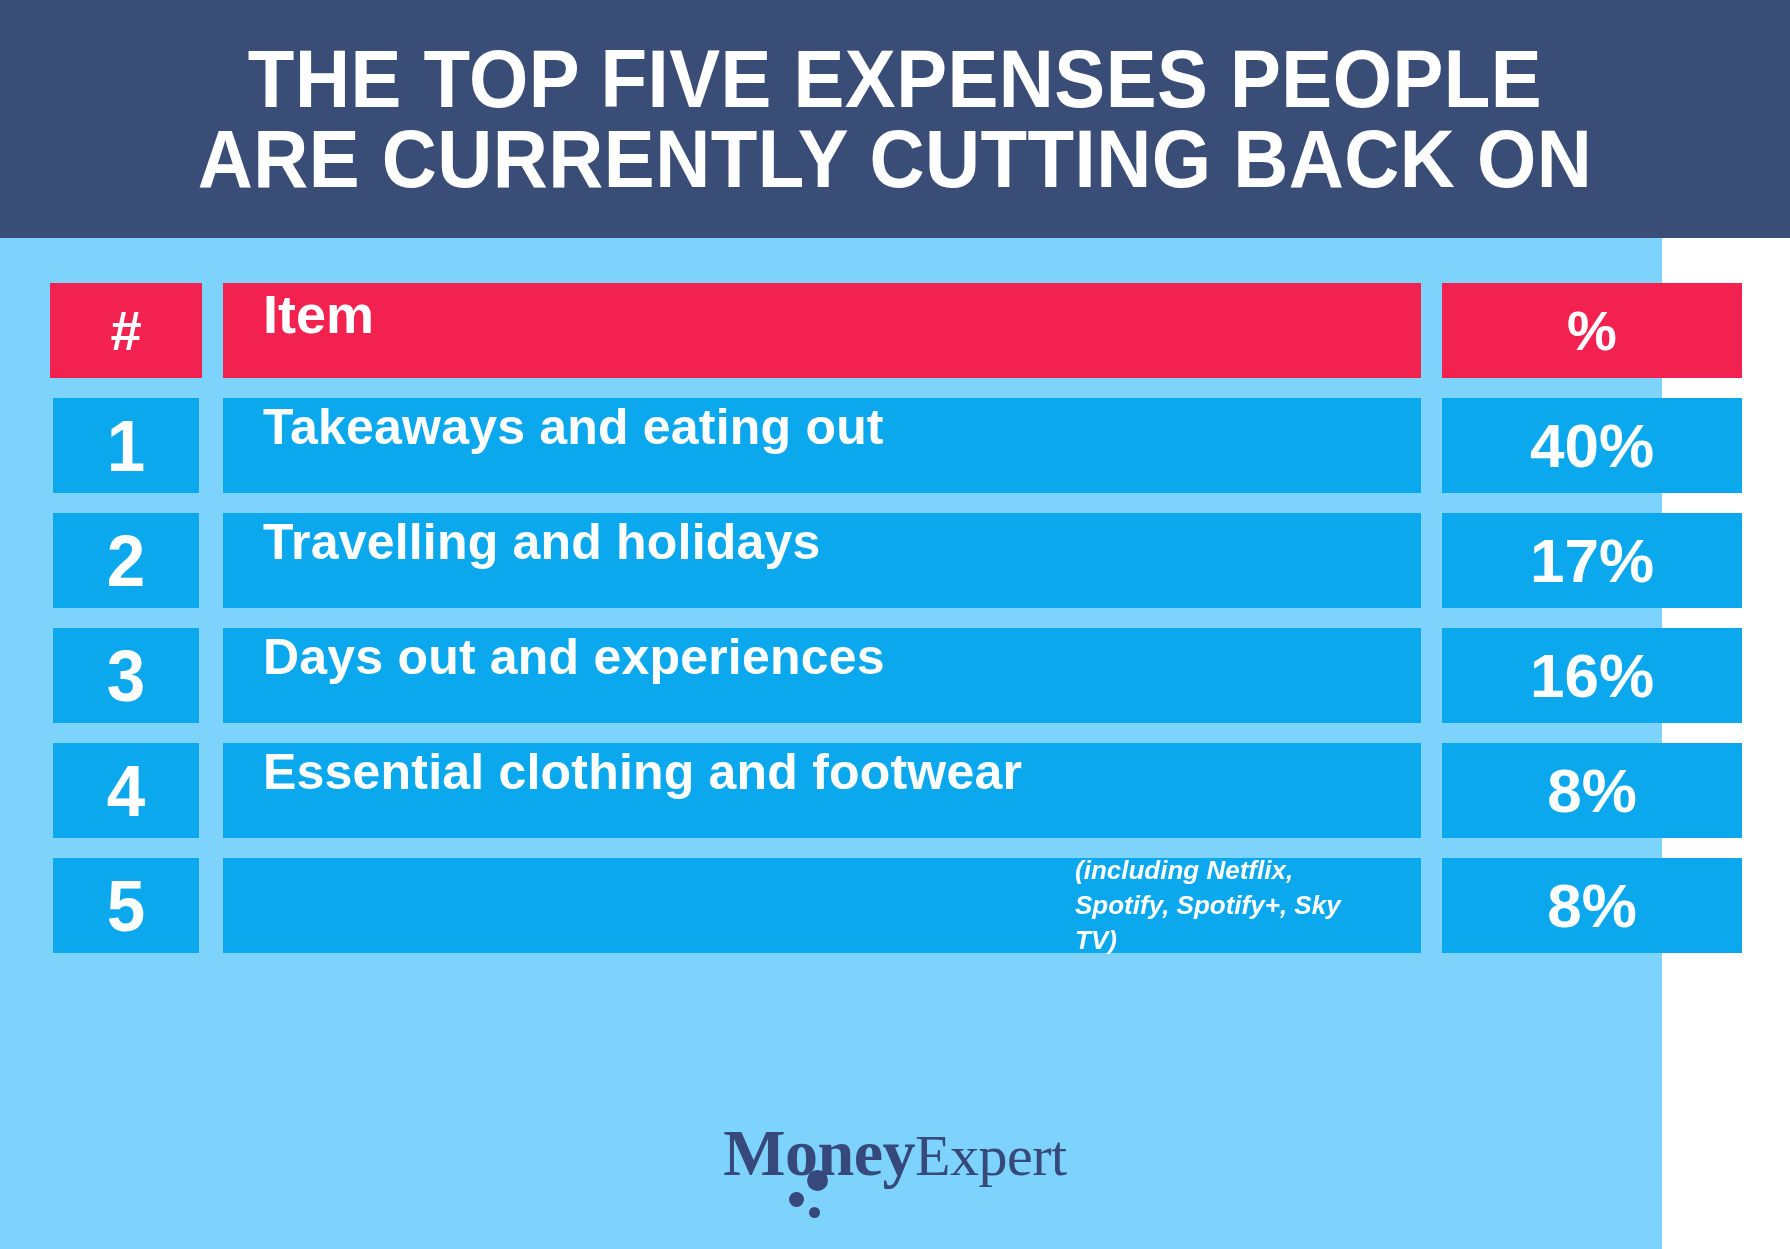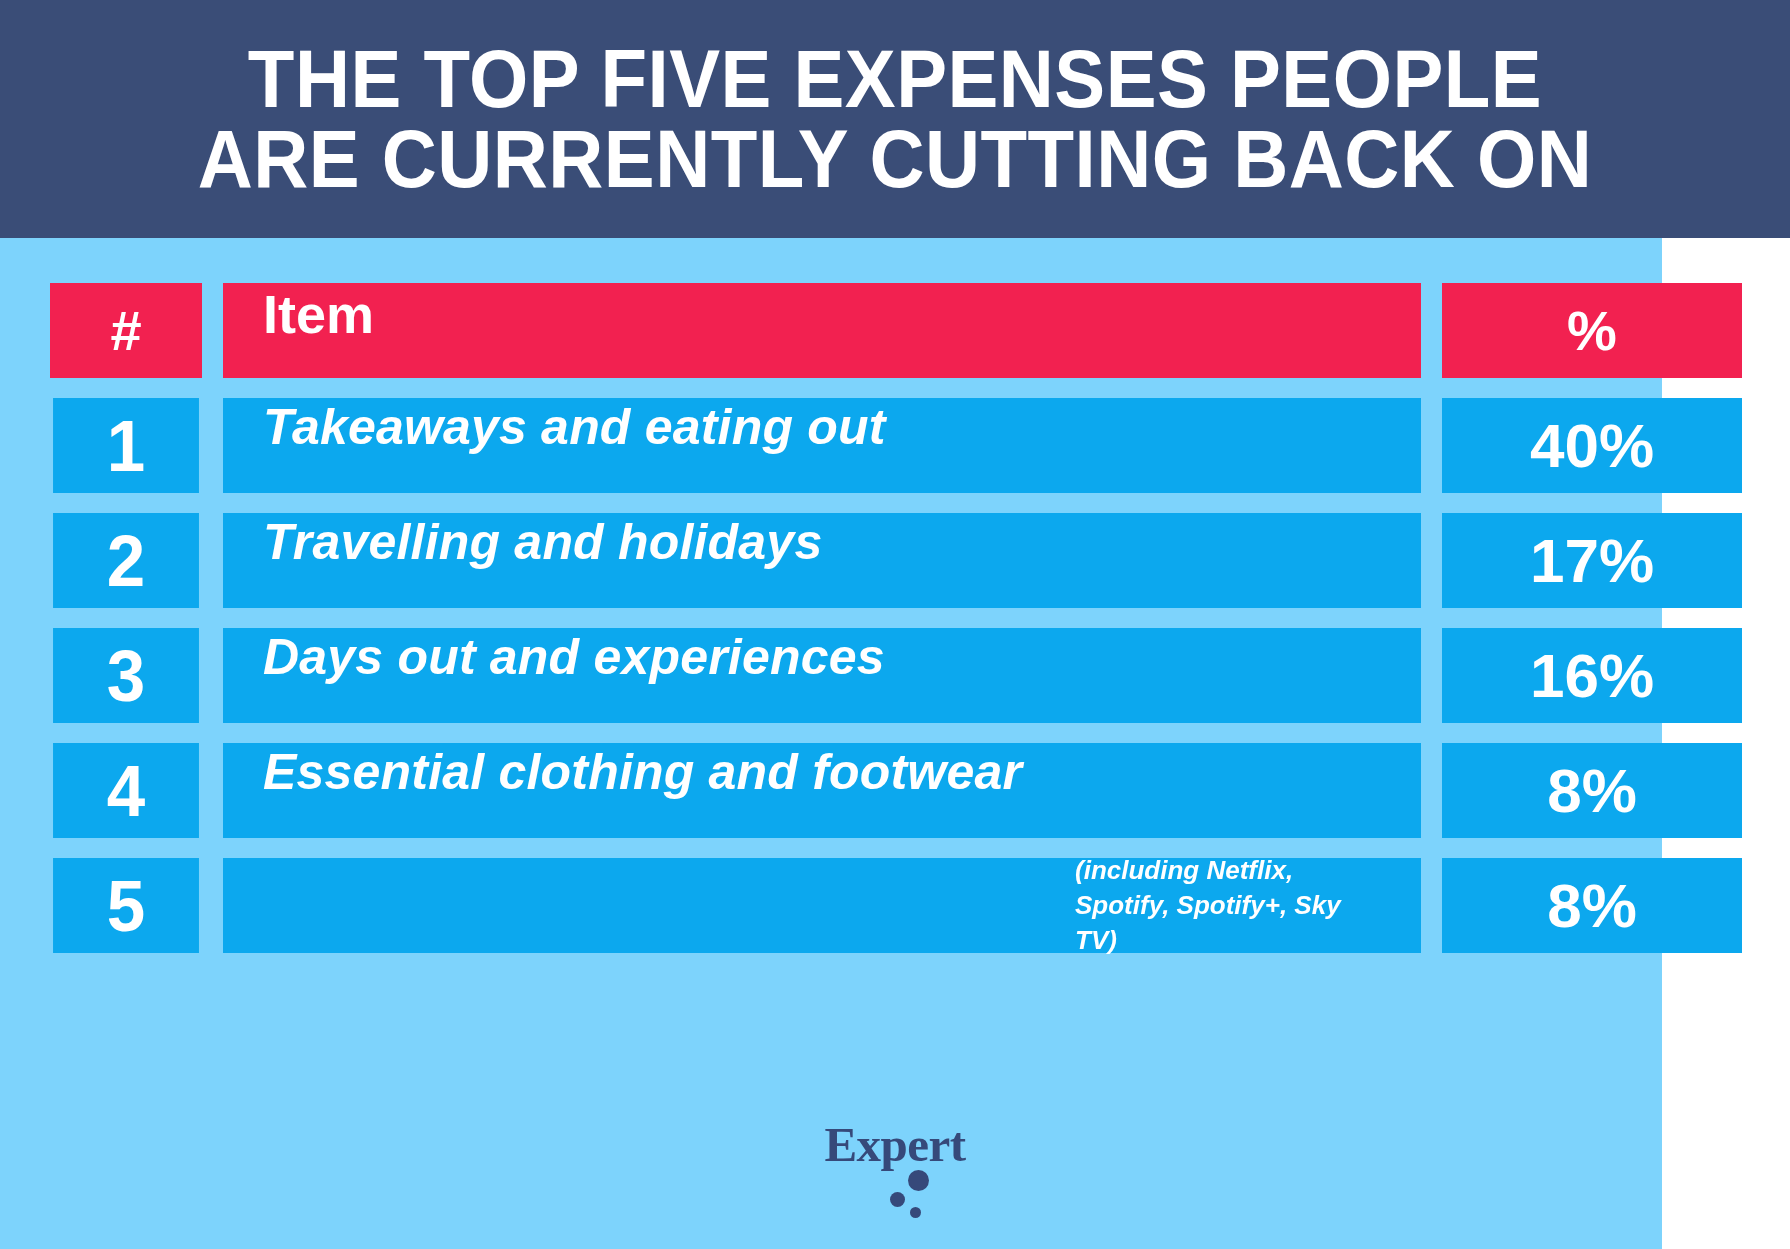--- a/index.html
+++ b/index.html
@@ -130,21 +130,20 @@
     font-family: "Liberation Sans Narrow", "Liberation Sans", sans-serif;
     transform: scaleX(0.96);
   }
 
   .row.data .cell-item .item-label {
     font-weight: bold;
     font-size: 50px;
     font-family: "Liberation Sans Narrow", "Liberation Sans", sans-serif;
     letter-spacing: 0.2px;
     white-space: nowrap;
-    font-style: italic;
   }
 
   .row.data .cell-pct {
     font-weight: bold;
     font-size: 62px;
     font-family: "Liberation Sans Narrow", "Liberation Sans", sans-serif;
   }
 
   
   .item-note {
@@ -182,22 +181,22 @@
     line-height: 1;
   }
 
   .logo-money {
     font-weight: bold;
     font-size: 66px;
     letter-spacing: -0.5px;
   }
 
   .logo-expert {
-    font-weight: bold;
-    font-size: 49px;
+    font-weight: normal;
+    font-size: 58px;
     letter-spacing: -0.5px;
   }
 
   .logo-bubbles {
     position: absolute;
     left: 64px;
     top: 50px;
     width: 60px;
     height: 52px;
   }
@@ -268,20 +267,21 @@
       <div class="cell-item">
         <span class="item-note">(including Netflix, Spotify, Spotify+, Sky TV)</span>
       </div>
       <div class="cell-pct">8%</div>
     </div>
 
   </div>
 
   <div class="logo-wrap">
     <div class="logo">
+      <span class="logo-money">Money</span>
         <span class="logo-expert">Expert</span>
       <span class="logo-bubbles">
         <span class="bubble b1"></span>
         <span class="bubble b2"></span>
         <span class="bubble b3"></span>
       </span>
     </div>
   </div>
 
 </div>

